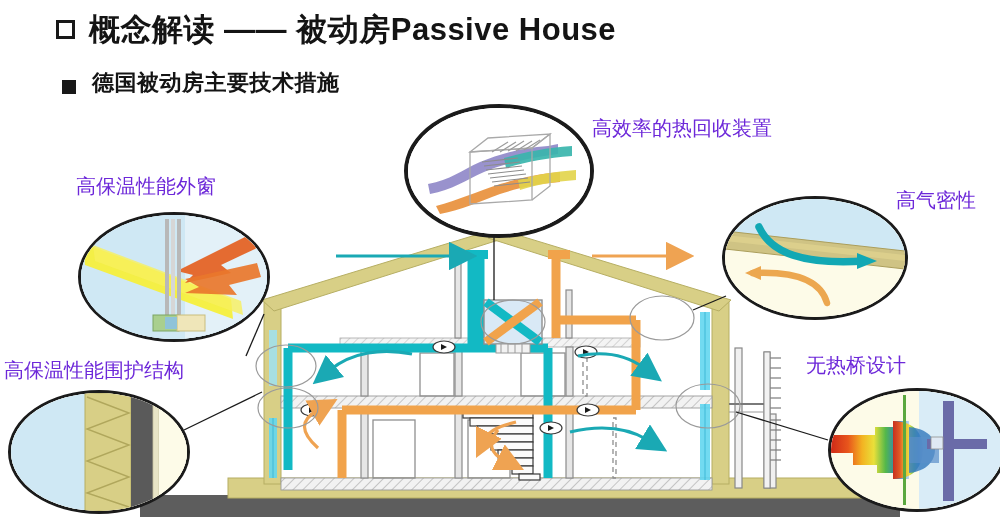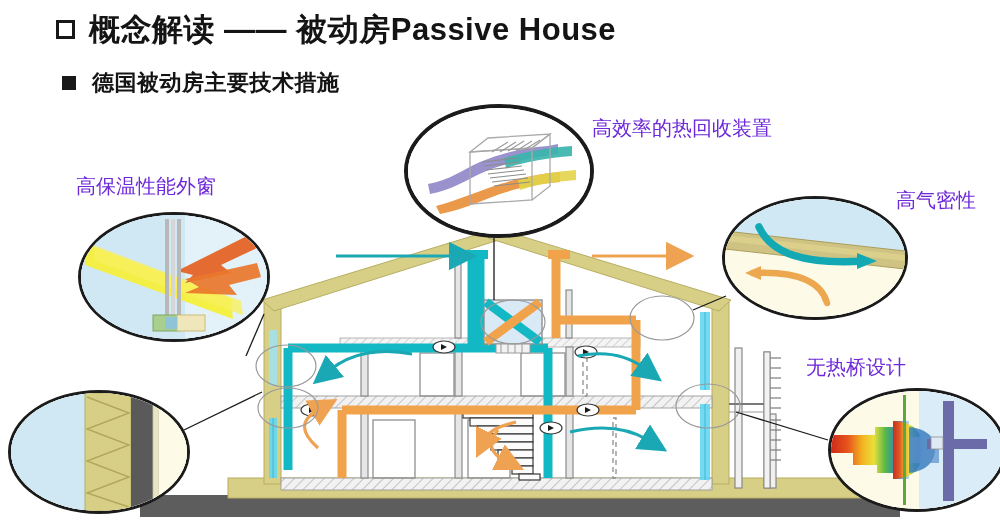--- a/index.html
+++ b/index.html
@@ -10,21 +10,21 @@
     overflow:hidden;
     position:relative;
   }
   #stage{position:absolute;left:0;top:0;width:1000px;height:529px;}
 
   
   .title-row{
     position:absolute;display:flex;align-items:center;gap:14px;
   }
   #title-row{left:56px;top:14px;}
-  #subtitle-row{left:62px;top:72px;gap:16px;}
+  #subtitle-row{left:62px;top:72px;gap:16px;align-items:flex-end;}
 
   .bullet-hollow{
     width:19px;height:19px;border:3px solid #181818;background:#fff;
     box-sizing:border-box;flex:0 0 auto;
   }
   .bullet-solid{
     width:14px;height:14px;background:#181818;flex:0 0 auto;
   }
   #page-title{
     font-size:31px;font-weight:bold;color:#141414;letter-spacing:.5px;
@@ -37,21 +37,21 @@
 
   
   .callout-label{
     position:absolute;font-size:20px;color:#6d28d9;white-space:nowrap;
     line-height:1;font-weight:400;
   }
   #label-hrv{left:592px;top:118px;}
   #label-window{left:76px;top:176px;}
   #label-airtight{left:896px;top:190px;}
   #label-envelope{left:4px;top:360px;}
-  #label-bridge{left:806px;top:357px;}
+  #label-bridge{left:806px;top:357px;font-family:Liberation Mono, monospace;}
 
   
   .bubble{position:absolute;border:3px solid #1b1b1b;border-radius:50%;overflow:hidden;background:#fff;}
   .bubble-inner{position:absolute;left:0;top:0;width:100%;height:100%;}
 
   #bubble-hrv{left:404px;top:104px;width:182px;height:126px;border-width:4px;}
   #bubble-window{left:78px;top:212px;width:186px;height:124px;}
   #bubble-airtight{left:722px;top:196px;width:180px;height:118px;}
   #bubble-envelope{left:8px;top:390px;width:176px;height:118px;}
   #bubble-bridge{left:828px;top:388px;width:172px;height:118px;}
@@ -330,20 +330,21 @@
       <g stroke="#b0a75c" stroke-width="1.4" fill="none">
         <polyline points="76,4 118,20 76,36 118,52 76,68 118,84 76,100 118,114"></polyline>
       </g>
 
       <rect x="120" y="0" width="22" height="118" fill="#5a5a5a"></rect>
 
       <rect x="142" y="0" width="6" height="118" fill="#e8e4c6" stroke="#c8c2a0" stroke-width="0.8"></rect>
       <rect x="148" y="0" width="28" height="118" fill="#fdfbe8"></rect>
     </svg>
   </div>
+  <div class="callout-label" id="label-envelope">高保温性能围护结构</div>
 
   <div class="bubble" id="bubble-bridge">
     <svg class="bubble-inner" viewBox="0 0 172 118">
       <defs>
         <linearGradient id="thermGrad" x1="0" y1="0" x2="1" y2="0">
           <stop offset="0%" stop-color="#cf2a18"></stop>
           <stop offset="22%" stop-color="#e8561c"></stop>
           <stop offset="40%" stop-color="#f3b322"></stop>
           <stop offset="55%" stop-color="#e9e03a"></stop>
           <stop offset="70%" stop-color="#54b84a"></stop>

